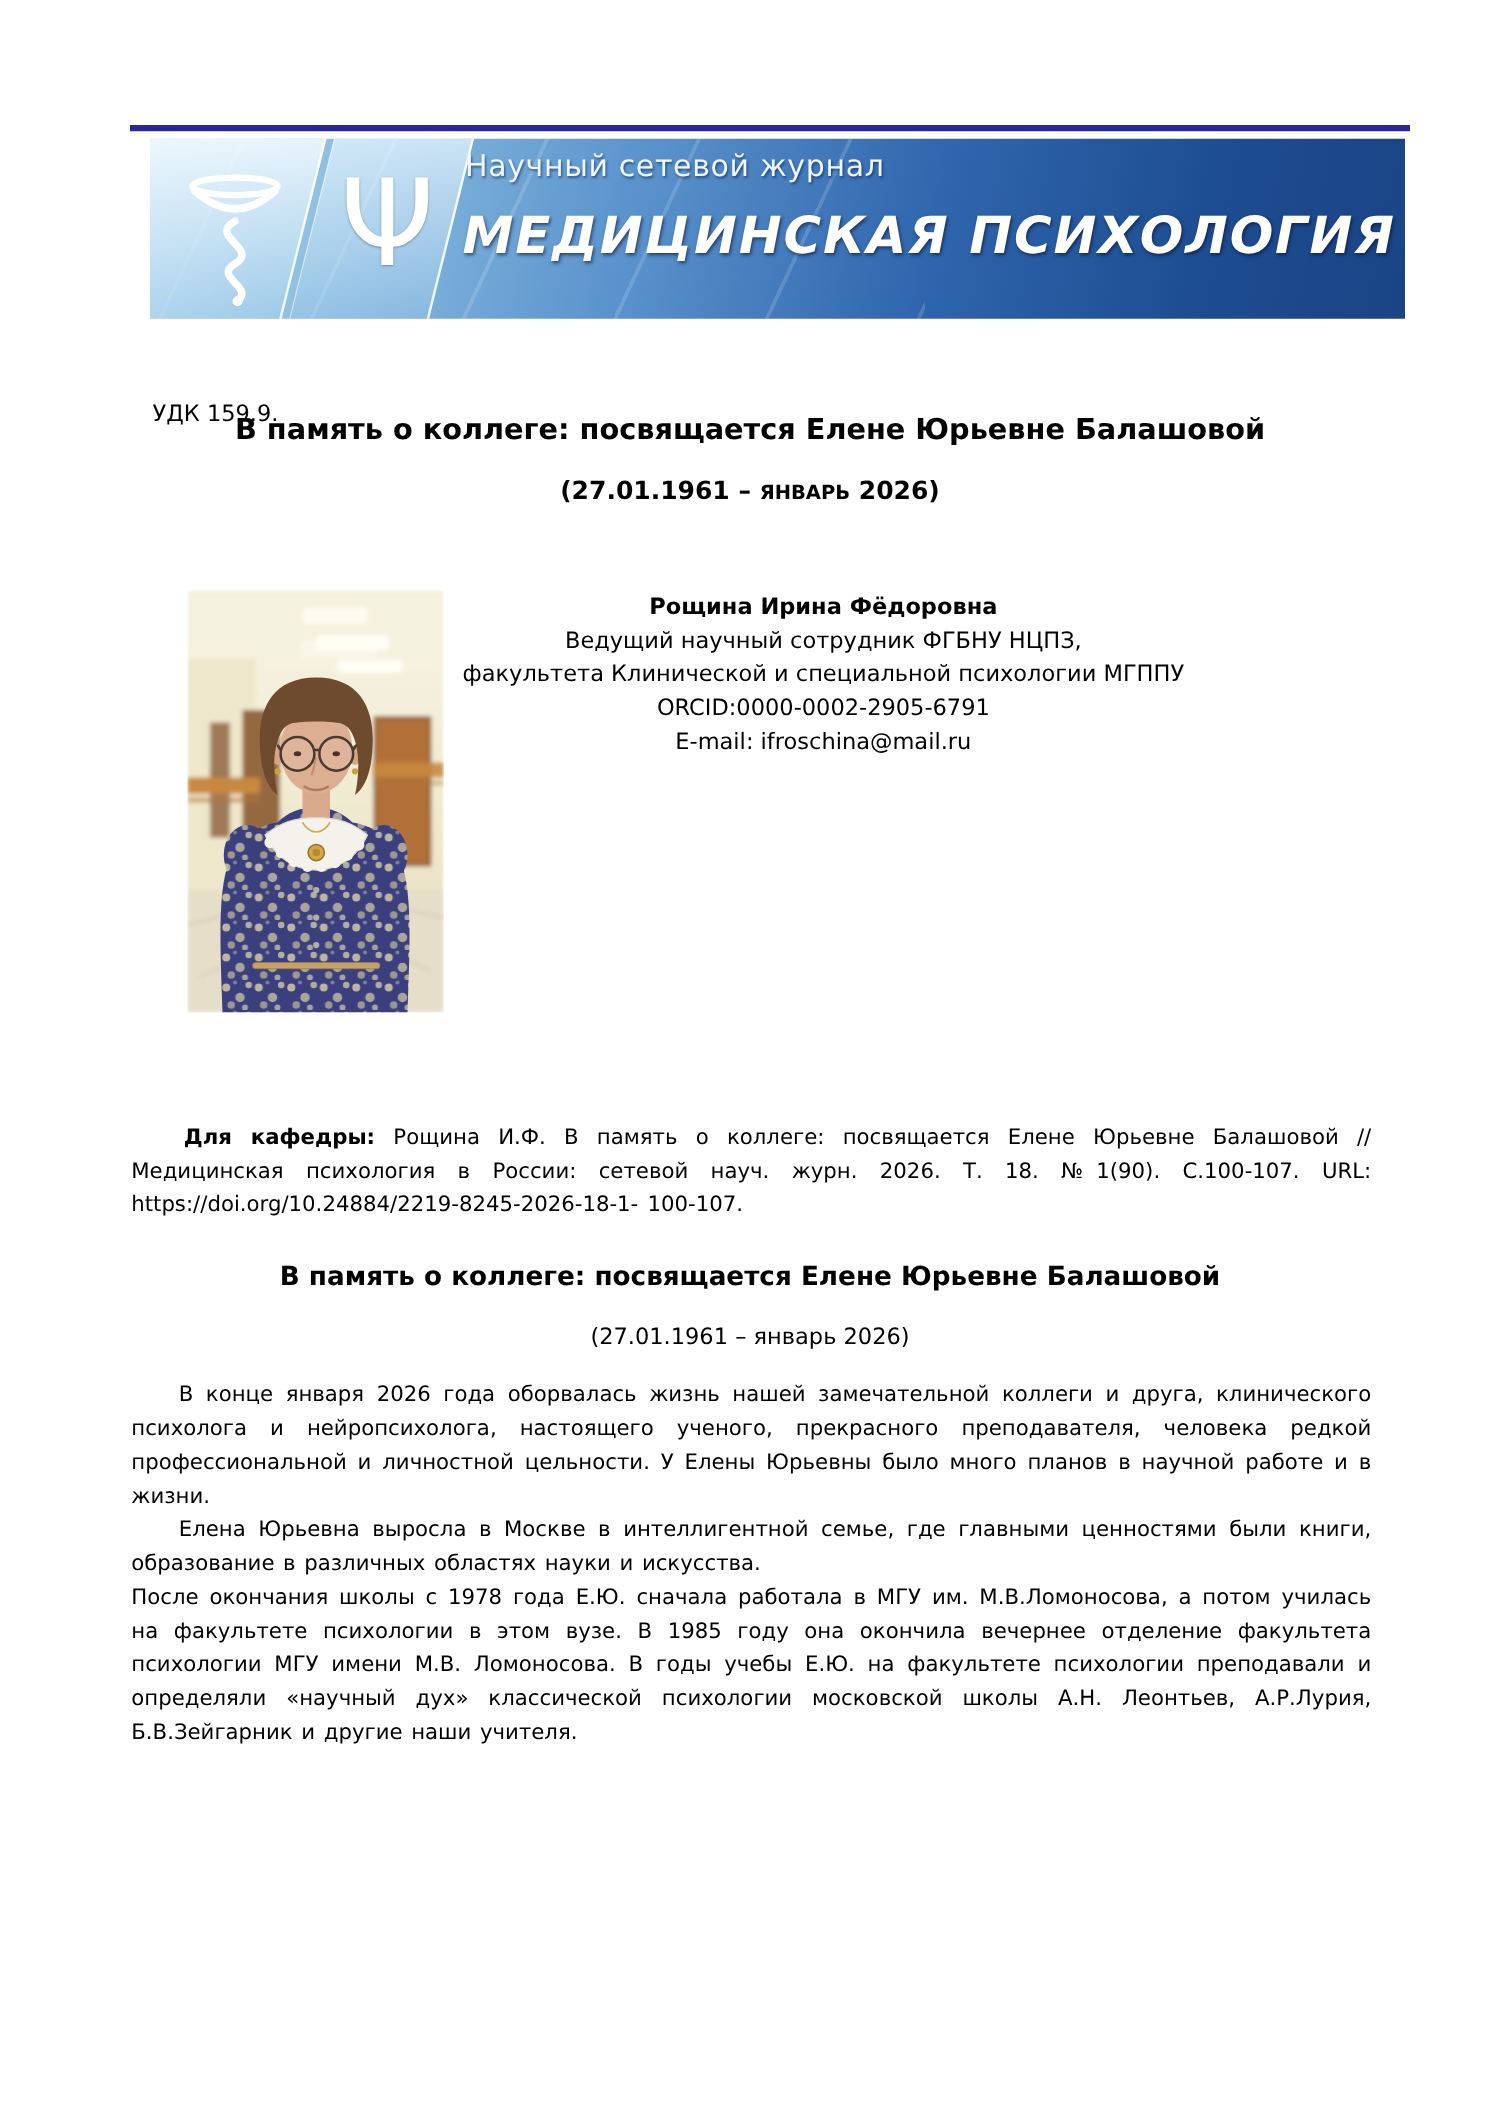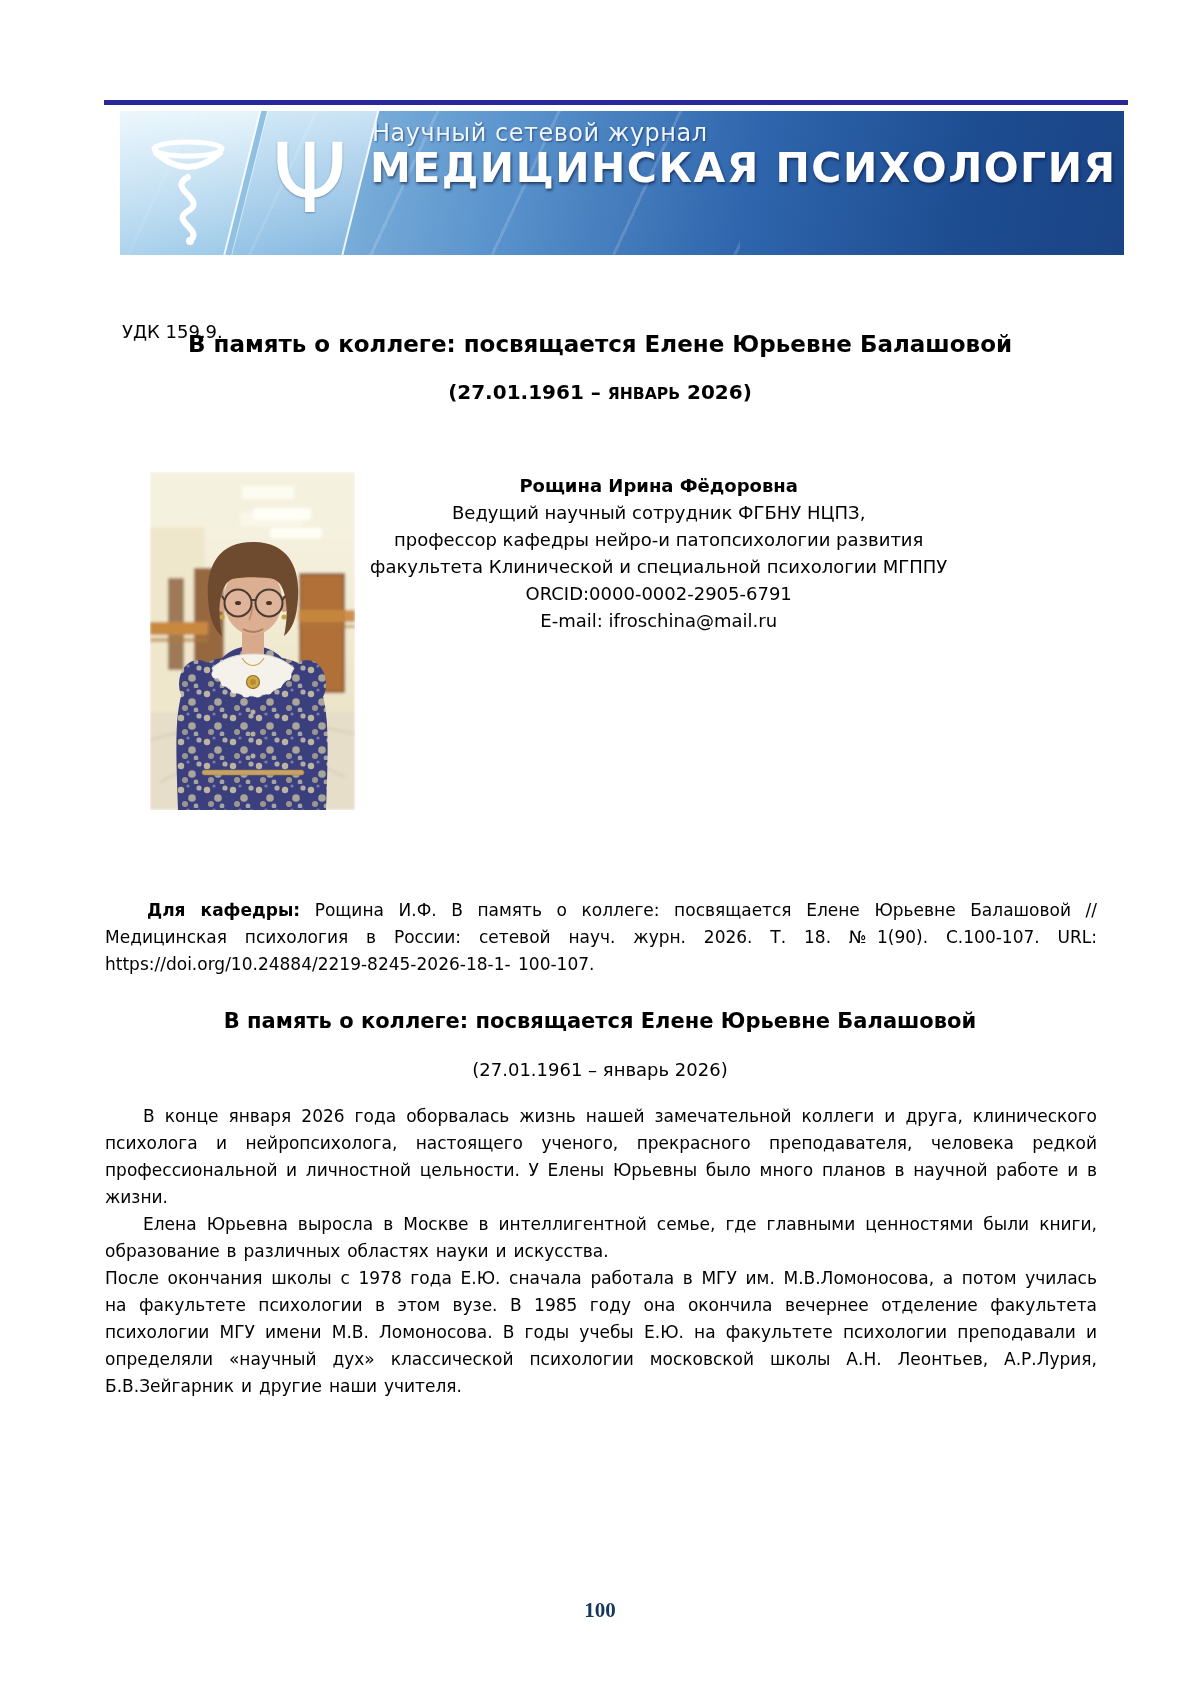--- a/index.html
+++ b/index.html
@@ -26,21 +26,21 @@
   .panel.p1 { left:-24px; width:146px;
     background:linear-gradient(180deg, rgba(245,252,255,.9), rgba(150,200,235,.45)); }
   .panel.p2 { left:128px; width:112px;
     background:linear-gradient(180deg, rgba(235,248,255,.75), rgba(140,190,230,.3)); }
   .banner-icon { position:absolute; color:#fff; }
   .banner-tagline { position:absolute; left:252px; top:8px; color:#eef6ff;
     font-size:24px; letter-spacing:.5px; text-shadow:1px 1px 2px rgba(10,25,70,.55); }
   .banner-title { position:absolute; left:250px; color:#ffffff; font-weight:bold;
     font-size:41px; letter-spacing:1.5px; line-height:46px;
     text-shadow:1px 2px 3px rgba(8,18,55,.65); white-space:nowrap; }
-  .banner-title.l1 { top:34px; }
+  .banner-title.l1 { top:54px;font-style:italic; }
   .banner-title.l2 { top:86px; }
 
   
   .udk { position:absolute; left:122px; top:282px; font-size:18px;margin-top:39px; }
   .title1 { position:absolute; left:105px; top:331px; width:990px; text-align:center;
     font-weight:bold; font-size:23px; }
   .date1 { position:absolute; left:105px; top:380px; width:990px; text-align:center;
     font-weight:bold; font-size:20px; }
   .date1 .sc { text-transform:uppercase; font-size:.78em; }
 
@@ -188,32 +188,30 @@
         <ellipse cx="119" cy="131" rx="3" ry="2" fill="#4a3328"></ellipse>
         <path d="M103 134 C101 141 101 145 99 148" stroke="#c08b6c" stroke-width="1.5" fill="none"></path>
         <path d="M93 157 C99 161 107 161 113 157" stroke="#b07a64" stroke-width="2" fill="none"></path>
       </g>
     </svg>
   </div>
 
   <div class="author">
     <div class="name">Рощина Ирина Фёдоровна</div>
     <div>Ведущий научный сотрудник ФГБНУ НЦПЗ,</div>
-    <div>профессор кафедры нейро-и патопсихологии развития</div>
     <div>факультета Клинической и специальной психологии МГППУ</div>
     <div>ORCID:0000-0002-2905-6791</div>
     <div>E-mail: ifroschina@mail.ru</div>
   </div>
 
   <p class="citation"><b>Для кафедры:</b> <span>Рощина И.Ф.  В память о коллеге: посвящается Елене Юрьевне Балашовой //Медицинская психология в России: сетевой науч. журн. 2026. Т. 18. №1(90). С.100-107. URL: https://doi.org/10.24884/2219-8245-2026-18-1- 100-107.</span></p>
 
   <div class="title2">В память о коллеге: посвящается Елене Юрьевне Балашовой</div>
   <div class="date2">(27.01.1961 – январь 2026)</div>
 
   <div class="bodytext">
     <p class="ind">В конце января 2026 года оборвалась жизнь нашей замечательной коллеги и друга, клинического психолога и нейропсихолога, настоящего ученого, прекрасного преподавателя, человека редкой профессиональной и личностной цельности. У Елены Юрьевны было много планов в научной работе и в жизни.</p>
     <p class="ind">Елена Юрьевна выросла в Москве в интеллигентной семье, где главными ценностями были книги, образование в различных областях науки и искусства.</p>
     <p>После окончания школы с 1978 года Е.Ю.  сначала работала в МГУ им. М.В.Ломоносова, а потом училась на факультете психологии в этом вузе. В 1985 году она окончила вечернее отделение факультета психологии МГУ имени М.В. Ломоносова. В годы учебы Е.Ю. на факультете психологии преподавали и определяли «научный дух» классической психологии московской школы А.Н. Леонтьев, А.Р.Лурия, Б.В.Зейгарник и другие наши учителя.</p>
   </div>
 
-  <div class="pagenum">100</div>
 
 </div>
 
 </body></html>

